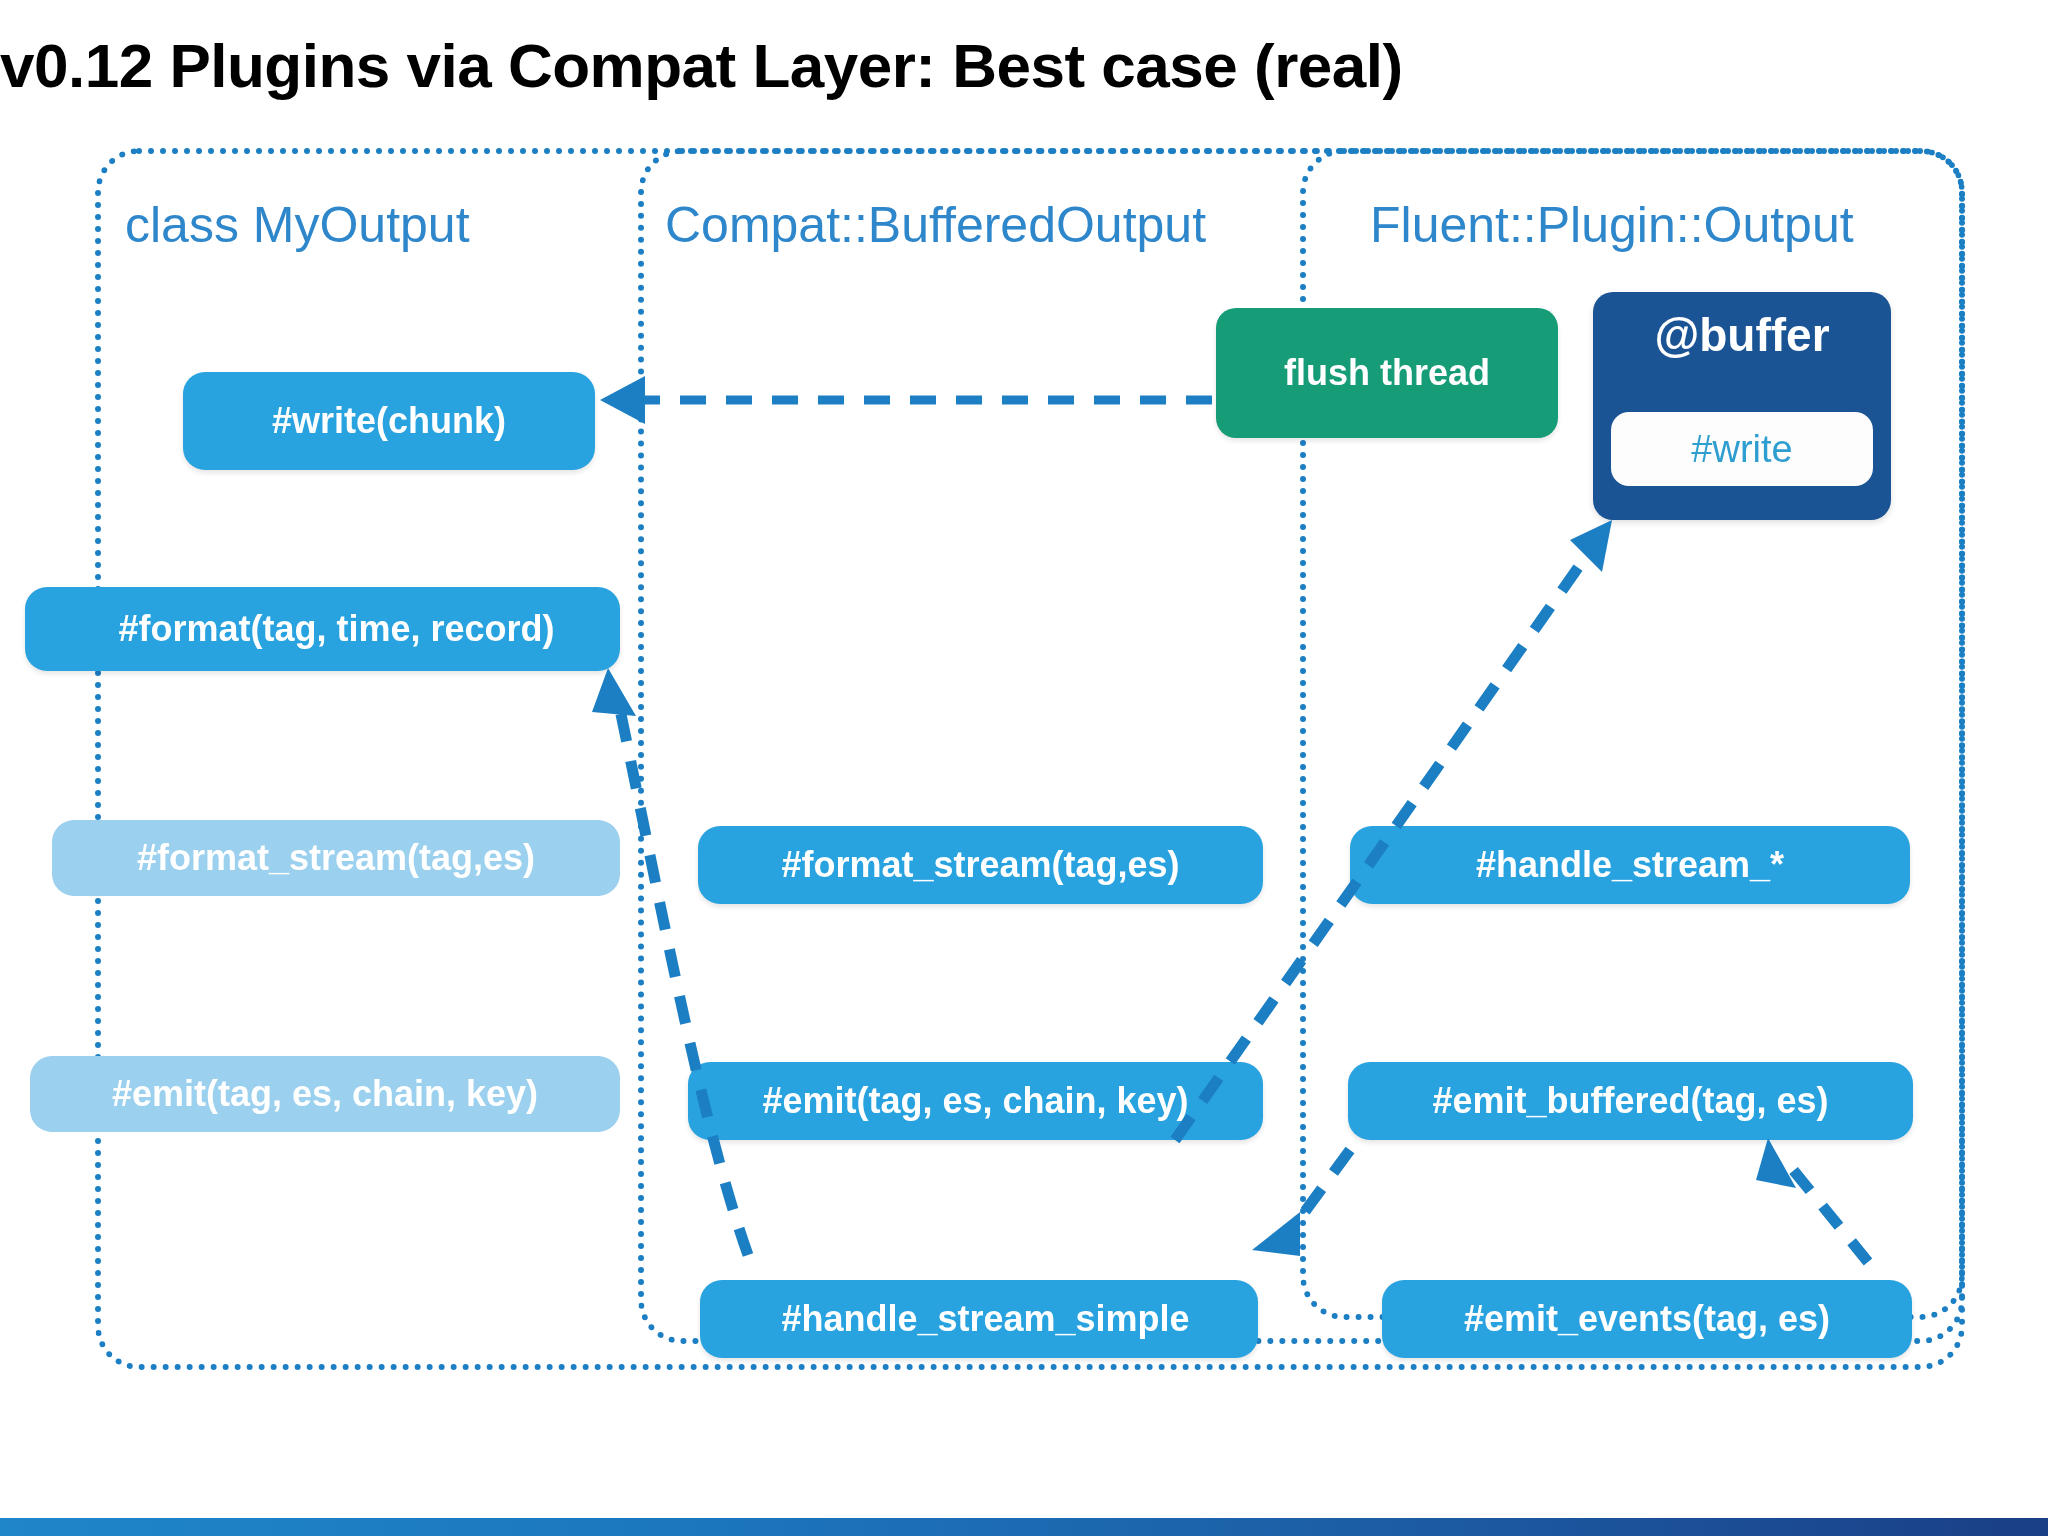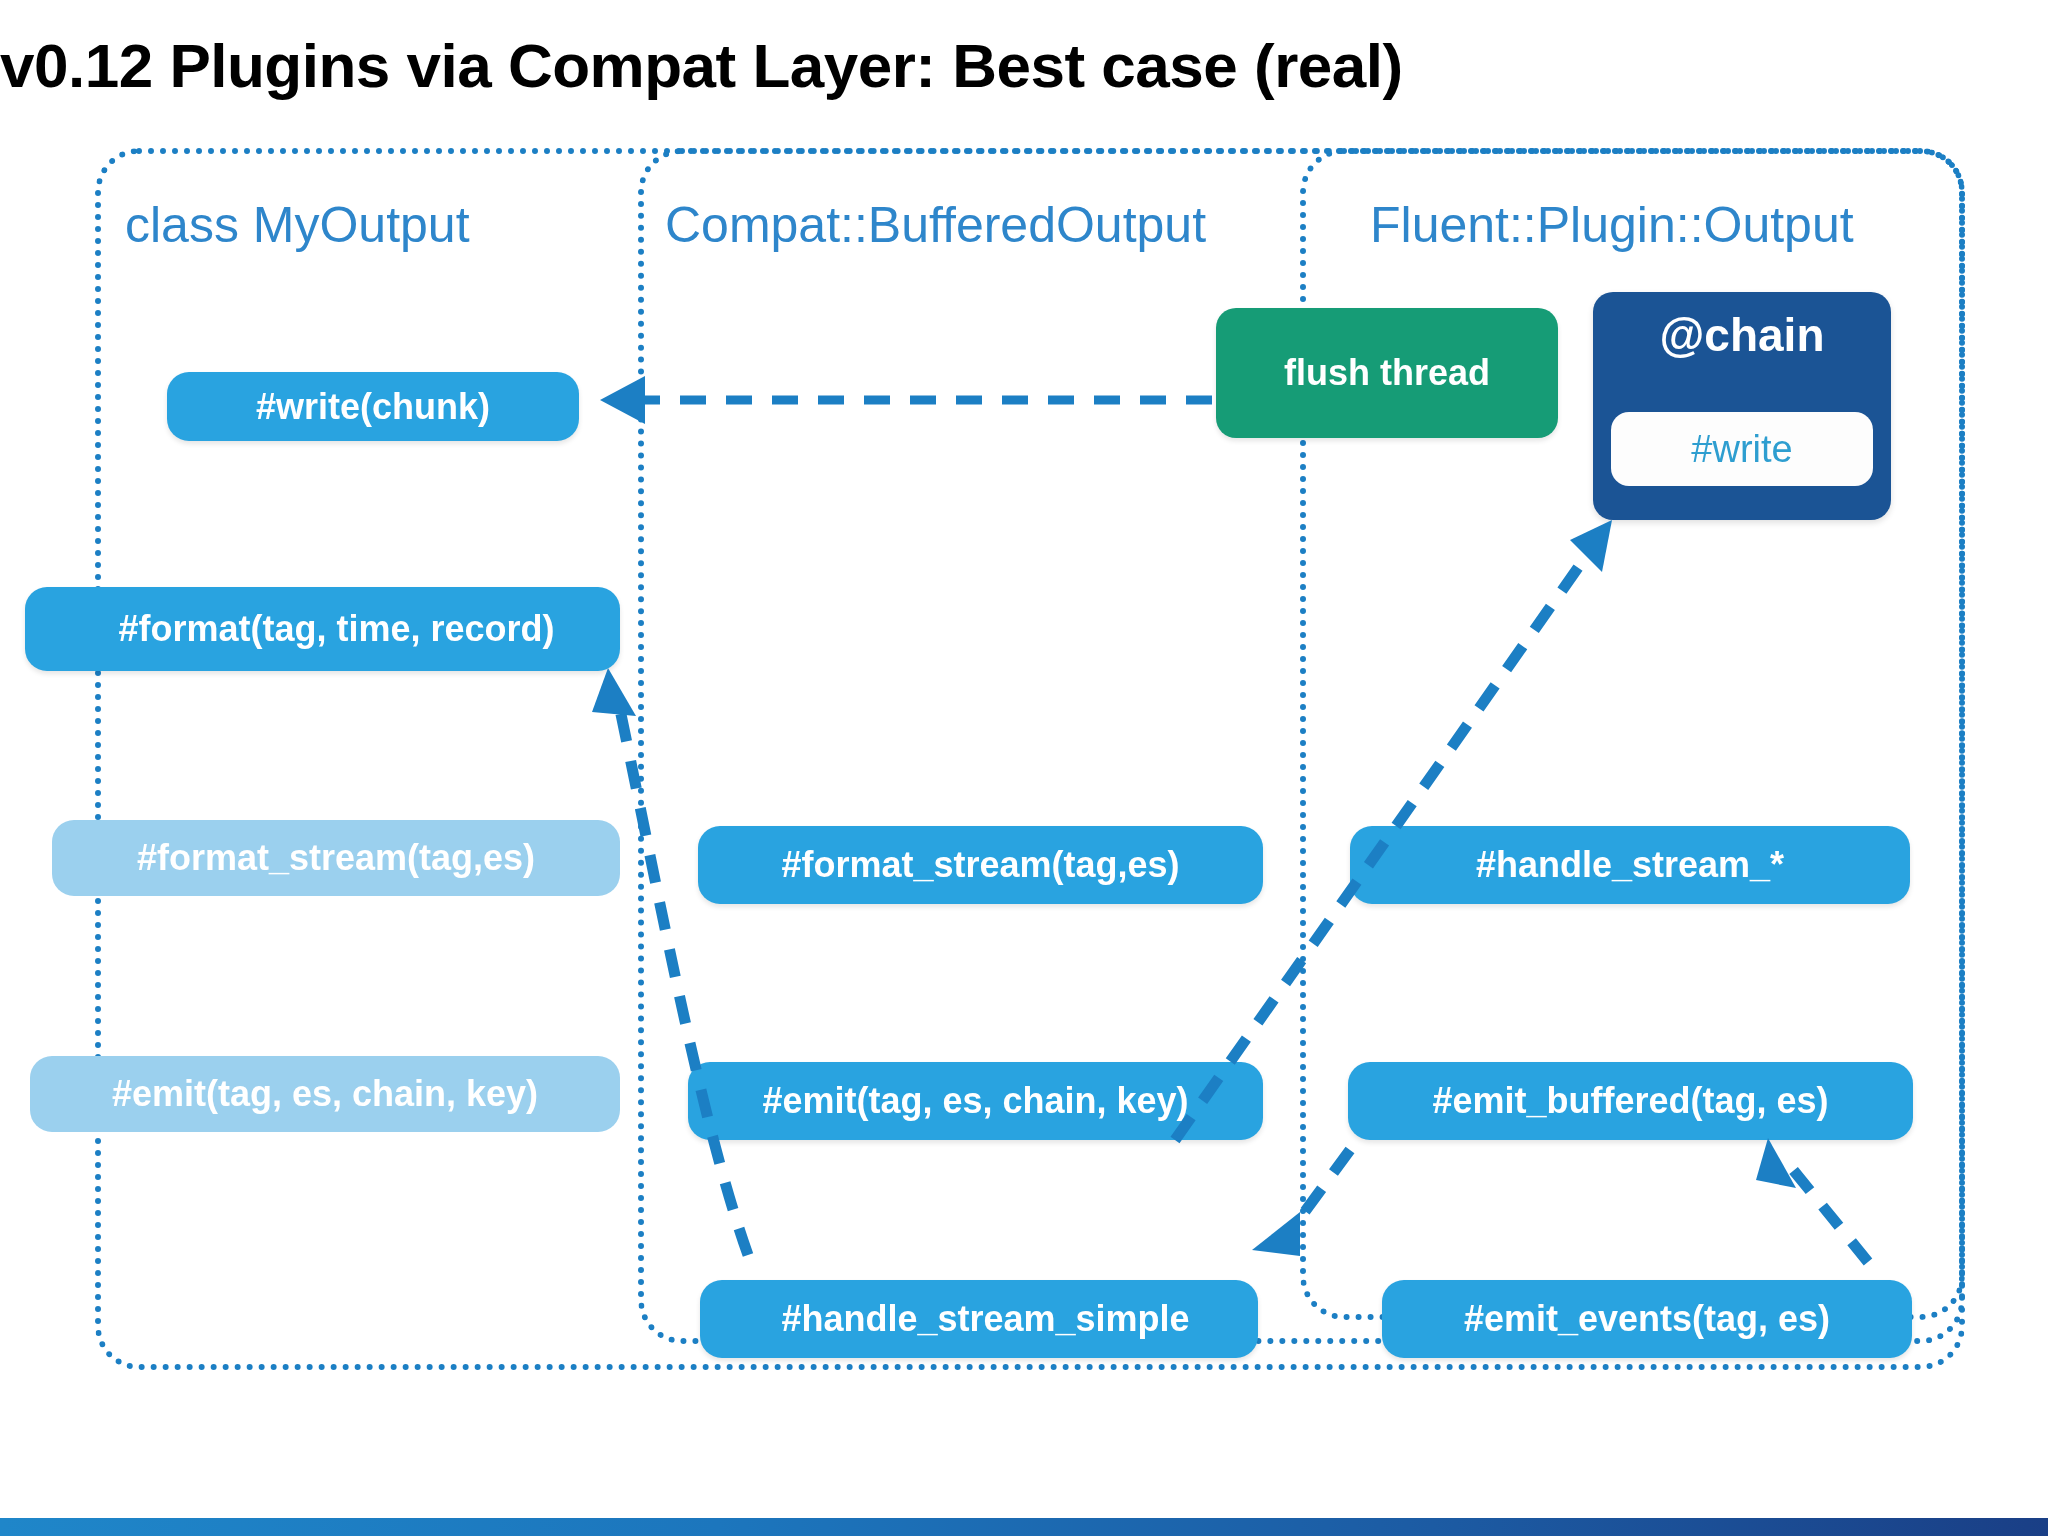--- a/index.html
+++ b/index.html
@@ -138,35 +138,35 @@
   <div class="zone" style="left:638px; top:148px; width:1327px; height:1196px;"></div>
   <div class="zone" style="left:1300px; top:148px; width:665px; height:1172px;"></div>
 
   <div class="zone-title" style="left:125px; top:200px;">class MyOutput</div>
   <div class="zone-title" style="left:665px; top:200px;">Compat::BufferedOutput</div>
   <div class="zone-title" style="left:1370px; top:200px;">Fluent::Plugin::Output</div>
 
   <div class="pill faded" style="left:52px; top:820px; width:568px; height:76px;">#format_stream(tag,es)</div>
   <div class="pill faded" style="left:30px; top:1056px; width:590px; height:76px;">#emit(tag, es, chain, key)</div>
 
-  <div class="pill" style="left:167px; top:372px; width:412px; height:69px;">#write(chunk)</div>
+  <div class="pill" style="left:183px; top:372px; width:412px; height:98px;">#write(chunk)</div>
   <div class="pill" style="left:25px; top:587px; width:595px; height:84px;padding-left:28px;">#format(tag, time, record)</div>
 
   <div class="pill" style="left:698px; top:826px; width:565px; height:78px;">#format_stream(tag,es)</div>
   <div class="pill" style="left:688px; top:1062px; width:575px; height:78px;">#emit(tag, es, chain, key)</div>
   <div class="pill" style="left:700px; top:1280px; width:558px; height:78px;padding-left:13px;">#handle_stream_simple</div>
 
   <div class="pill" style="left:1350px; top:826px; width:560px; height:78px;">#handle_stream_*</div>
   <div class="pill" style="left:1348px; top:1062px; width:565px; height:78px;">#emit_buffered(tag, es)</div>
   <div class="pill" style="left:1382px; top:1280px; width:530px; height:78px;">#emit_events(tag, es)</div>
 
   <div class="pill flush" style="left:1216px; top:308px; width:342px; height:130px;">flush thread</div>
 
   <div class="buffer-box" style="left:1593px; top:292px; width:298px; height:228px;">
-    <div class="buffer-title">@chain</div>
+    <div class="buffer-title">@buffer</div>
     <div class="buffer-inner" style="left:18px; top:120px; width:262px; height:74px;">#write</div>
   </div>
 
   <svg id="arrows" viewBox="0 0 2048 1536" xmlns="http://www.w3.org/2000/svg">
 
     <g>
       <line x1="1212" y1="400" x2="625" y2="400" stroke="#1c7fc4" stroke-width="9" stroke-dasharray="26 20" stroke-linecap="butt"></line>
       <polygon points="600,400 645,376 645,424" fill="#1c7fc4"></polygon>
     </g>
 

